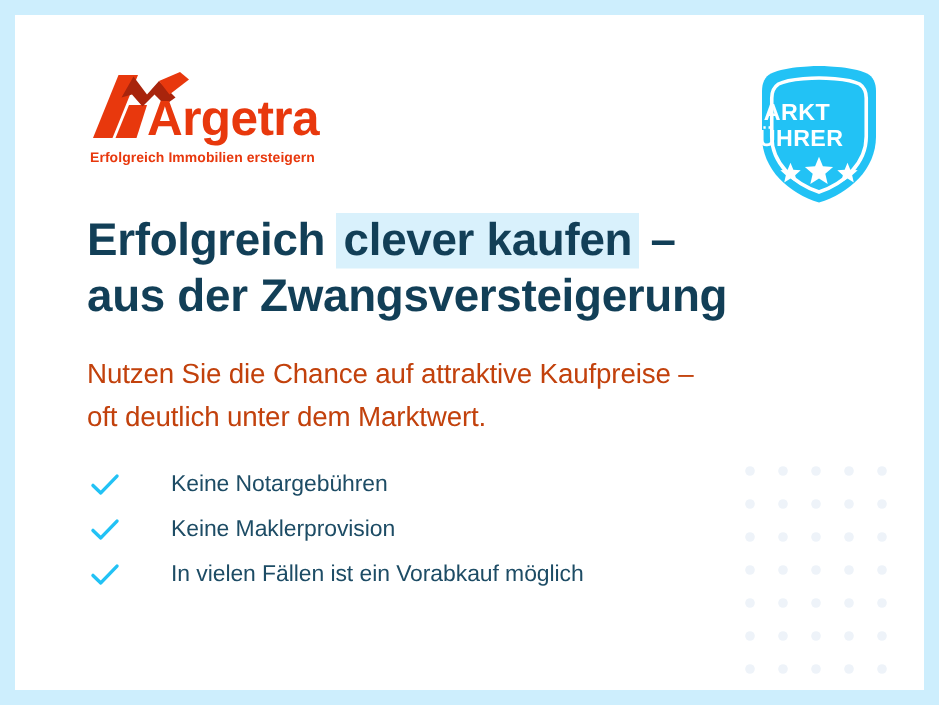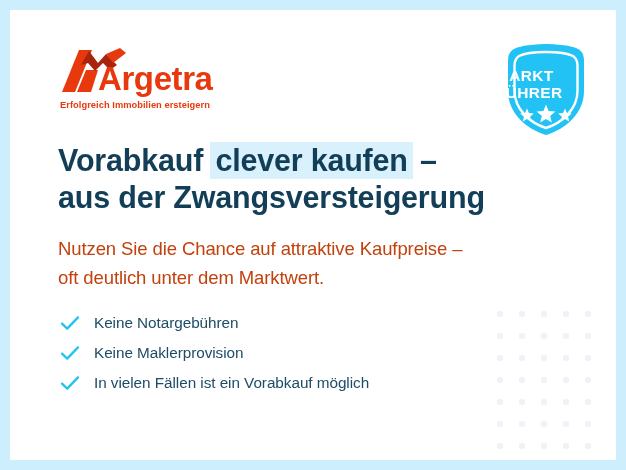--- a/index.html
+++ b/index.html
@@ -144,20 +144,21 @@
     flex: 0 0 34px;
     height: 22px;
     display: flex;
     align-items: center;
   }
   .benefit-label {
     font-size: 15.3px;
     color: #1d4c65;
     letter-spacing: -0.05px;
     white-space: nowrap;
+    margin-left: 20px;
   }
 </style>
 </head>
 <body>
 
 <div id="banner">
 
   <svg id="dot-grid" viewBox="0 0 130 160" width="130" height="160">
       <circle cx="14" cy="14" r="3.2" fill="#eef3f9"></circle>
       <circle cx="36" cy="14" r="3.2" fill="#eef3f9"></circle>
@@ -229,21 +230,21 @@
                  L27.9 14.8 L24.2 11.5 L29.1 11.1 Z"></path>
         <path d="M50 2.5 L52.6 8.9 L59.4 9.4 L54.2 13.9 L55.8 20.6 L50 17.0 L44.2 20.6
                  L45.8 13.9 L40.6 9.4 L47.4 8.9 Z"></path>
         <path d="M69 6.5 L70.9 11.1 L75.8 11.5 L72.1 14.8 L73.2 19.6 L69 17 L64.8 19.6
                  L65.9 14.8 L62.2 11.5 L67.1 11.1 Z"></path>
       </g>
     </svg>
   </div>
 
   <h1 id="headline">
-    <span>Vorabkauf </span><span class="hl-mark">clever kaufen</span><span> –</span><br>
+    <span>Erfolgreich </span><span class="hl-mark">clever kaufen</span><span> –</span><br>
     <span>aus der Zwangsversteigerung</span>
   </h1>
 
   <p id="subheadline">
     <span>Nutzen Sie die Chance auf attraktive Kaufpreise –</span><br>
     <span>oft deutlich unter dem Marktwert.</span>
   </p>
 
   <ul id="benefits">
       <li class="benefit">

